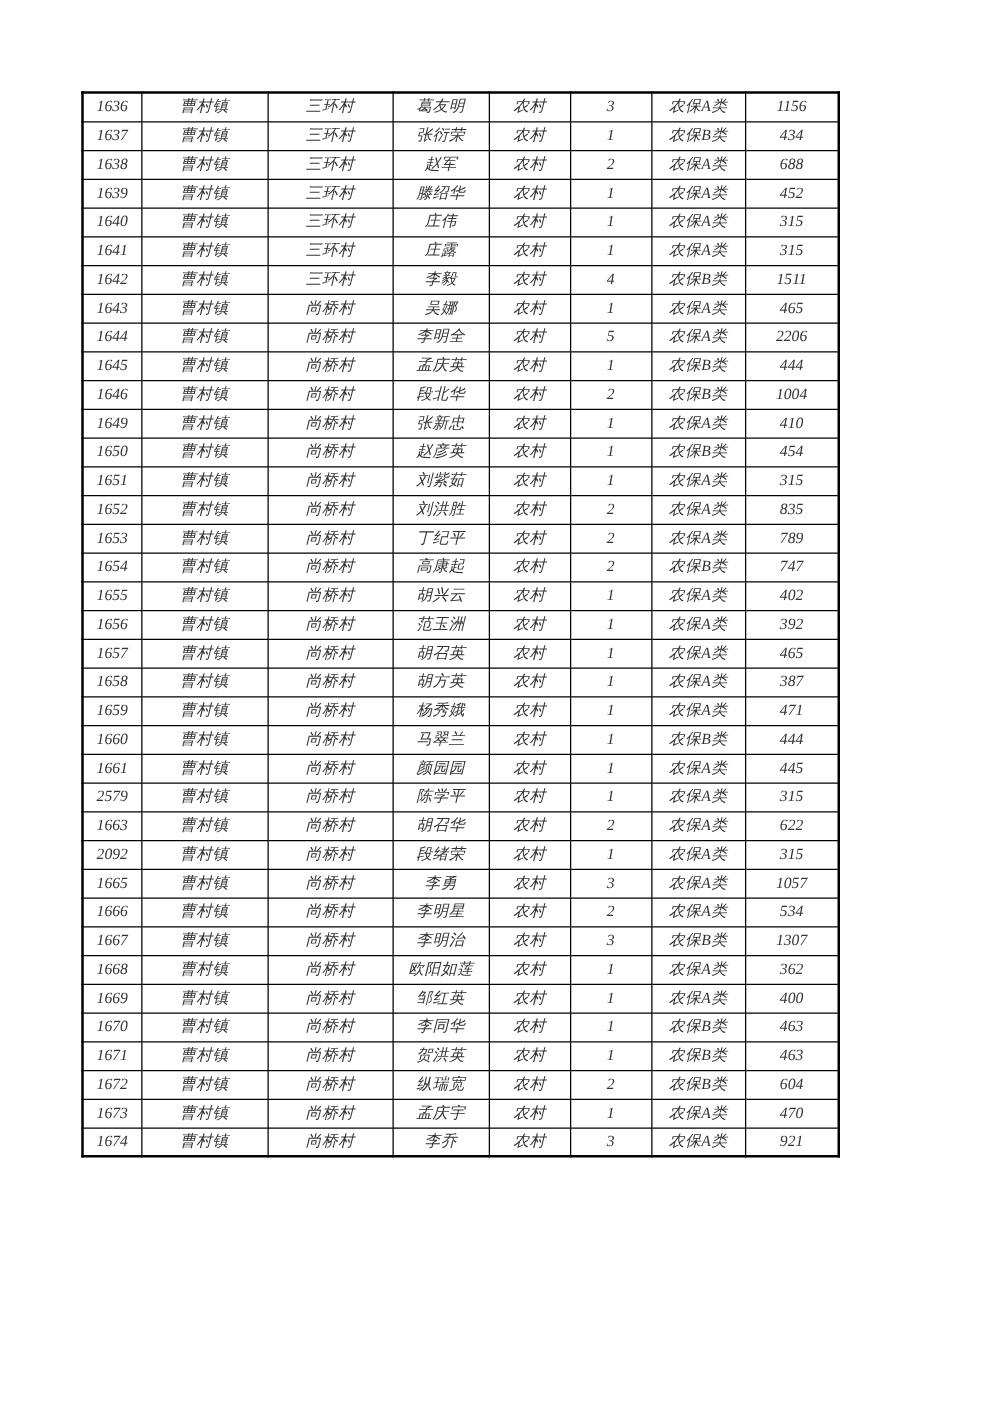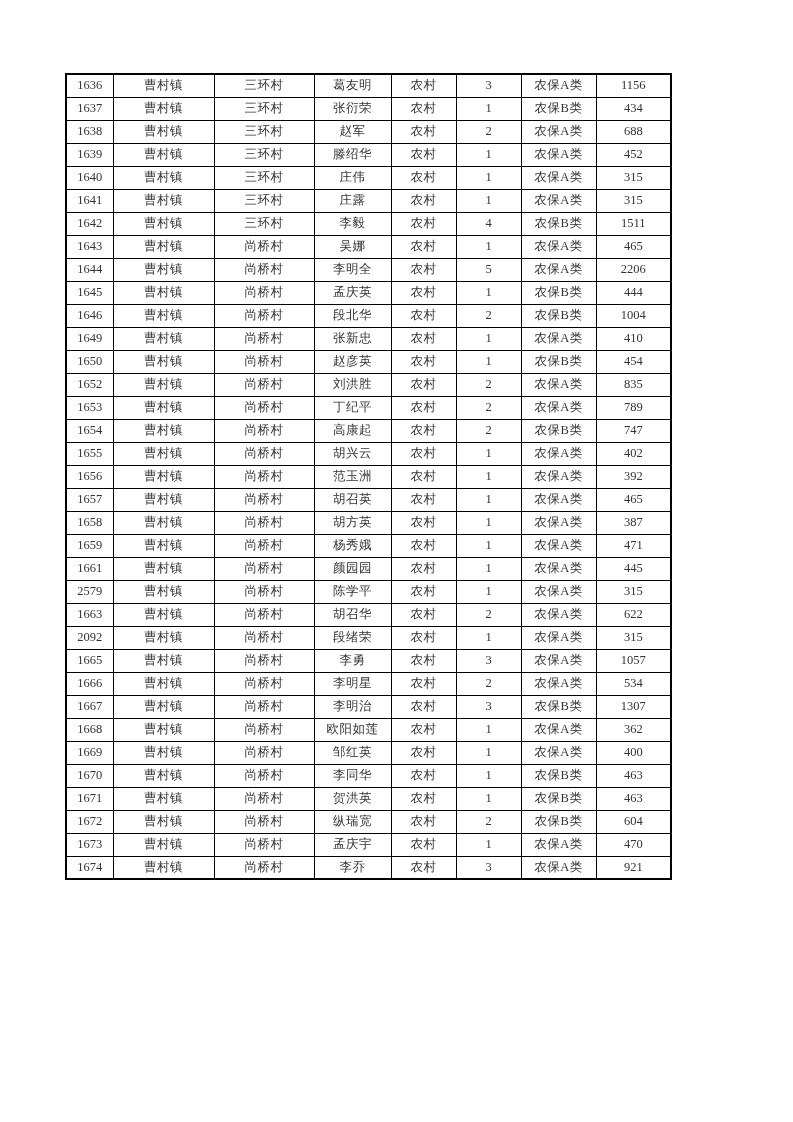--- a/index.html
+++ b/index.html
@@ -19,20 +19,21 @@
     position: absolute;
     left: 65px;
     top: 73px;
     width: 605px;
     border-collapse: collapse;
     table-layout: fixed;
     border: 2px solid #000000;
   }
   table.pension tr {
     height: 23px;
+    font-style: italic;
   }
   table.pension td {
     border: 1px solid #000000;
     padding: 0;
     text-align: center;
     vertical-align: middle;
     font-size: 12.5px;
     color: #333333;
     white-space: nowrap;
     overflow: hidden;
@@ -182,20 +183,30 @@
           <td class="num">1650</td>
           <td>曹村镇</td>
           <td>尚桥村</td>
           <td>赵彦英</td>
           <td>农村</td>
           <td class="num">1</td>
           <td>农保B类</td>
           <td class="num">454</td>
         </tr>
         <tr>
+          <td class="num">1651</td>
+          <td>曹村镇</td>
+          <td>尚桥村</td>
+          <td>刘紫茹</td>
+          <td>农村</td>
+          <td class="num">1</td>
+          <td>农保A类</td>
+          <td class="num">315</td>
+        </tr>
+        <tr>
           <td class="num">1652</td>
           <td>曹村镇</td>
           <td>尚桥村</td>
           <td>刘洪胜</td>
           <td>农村</td>
           <td class="num">2</td>
           <td>农保A类</td>
           <td class="num">835</td>
         </tr>
         <tr>
@@ -260,20 +271,30 @@
         </tr>
         <tr>
           <td class="num">1659</td>
           <td>曹村镇</td>
           <td>尚桥村</td>
           <td>杨秀娥</td>
           <td>农村</td>
           <td class="num">1</td>
           <td>农保A类</td>
           <td class="num">471</td>
+        </tr>
+        <tr>
+          <td class="num">1660</td>
+          <td>曹村镇</td>
+          <td>尚桥村</td>
+          <td>马翠兰</td>
+          <td>农村</td>
+          <td class="num">1</td>
+          <td>农保B类</td>
+          <td class="num">444</td>
         </tr>
         <tr>
           <td class="num">1661</td>
           <td>曹村镇</td>
           <td>尚桥村</td>
           <td>颜园园</td>
           <td>农村</td>
           <td class="num">1</td>
           <td>农保A类</td>
           <td class="num">445</td>

